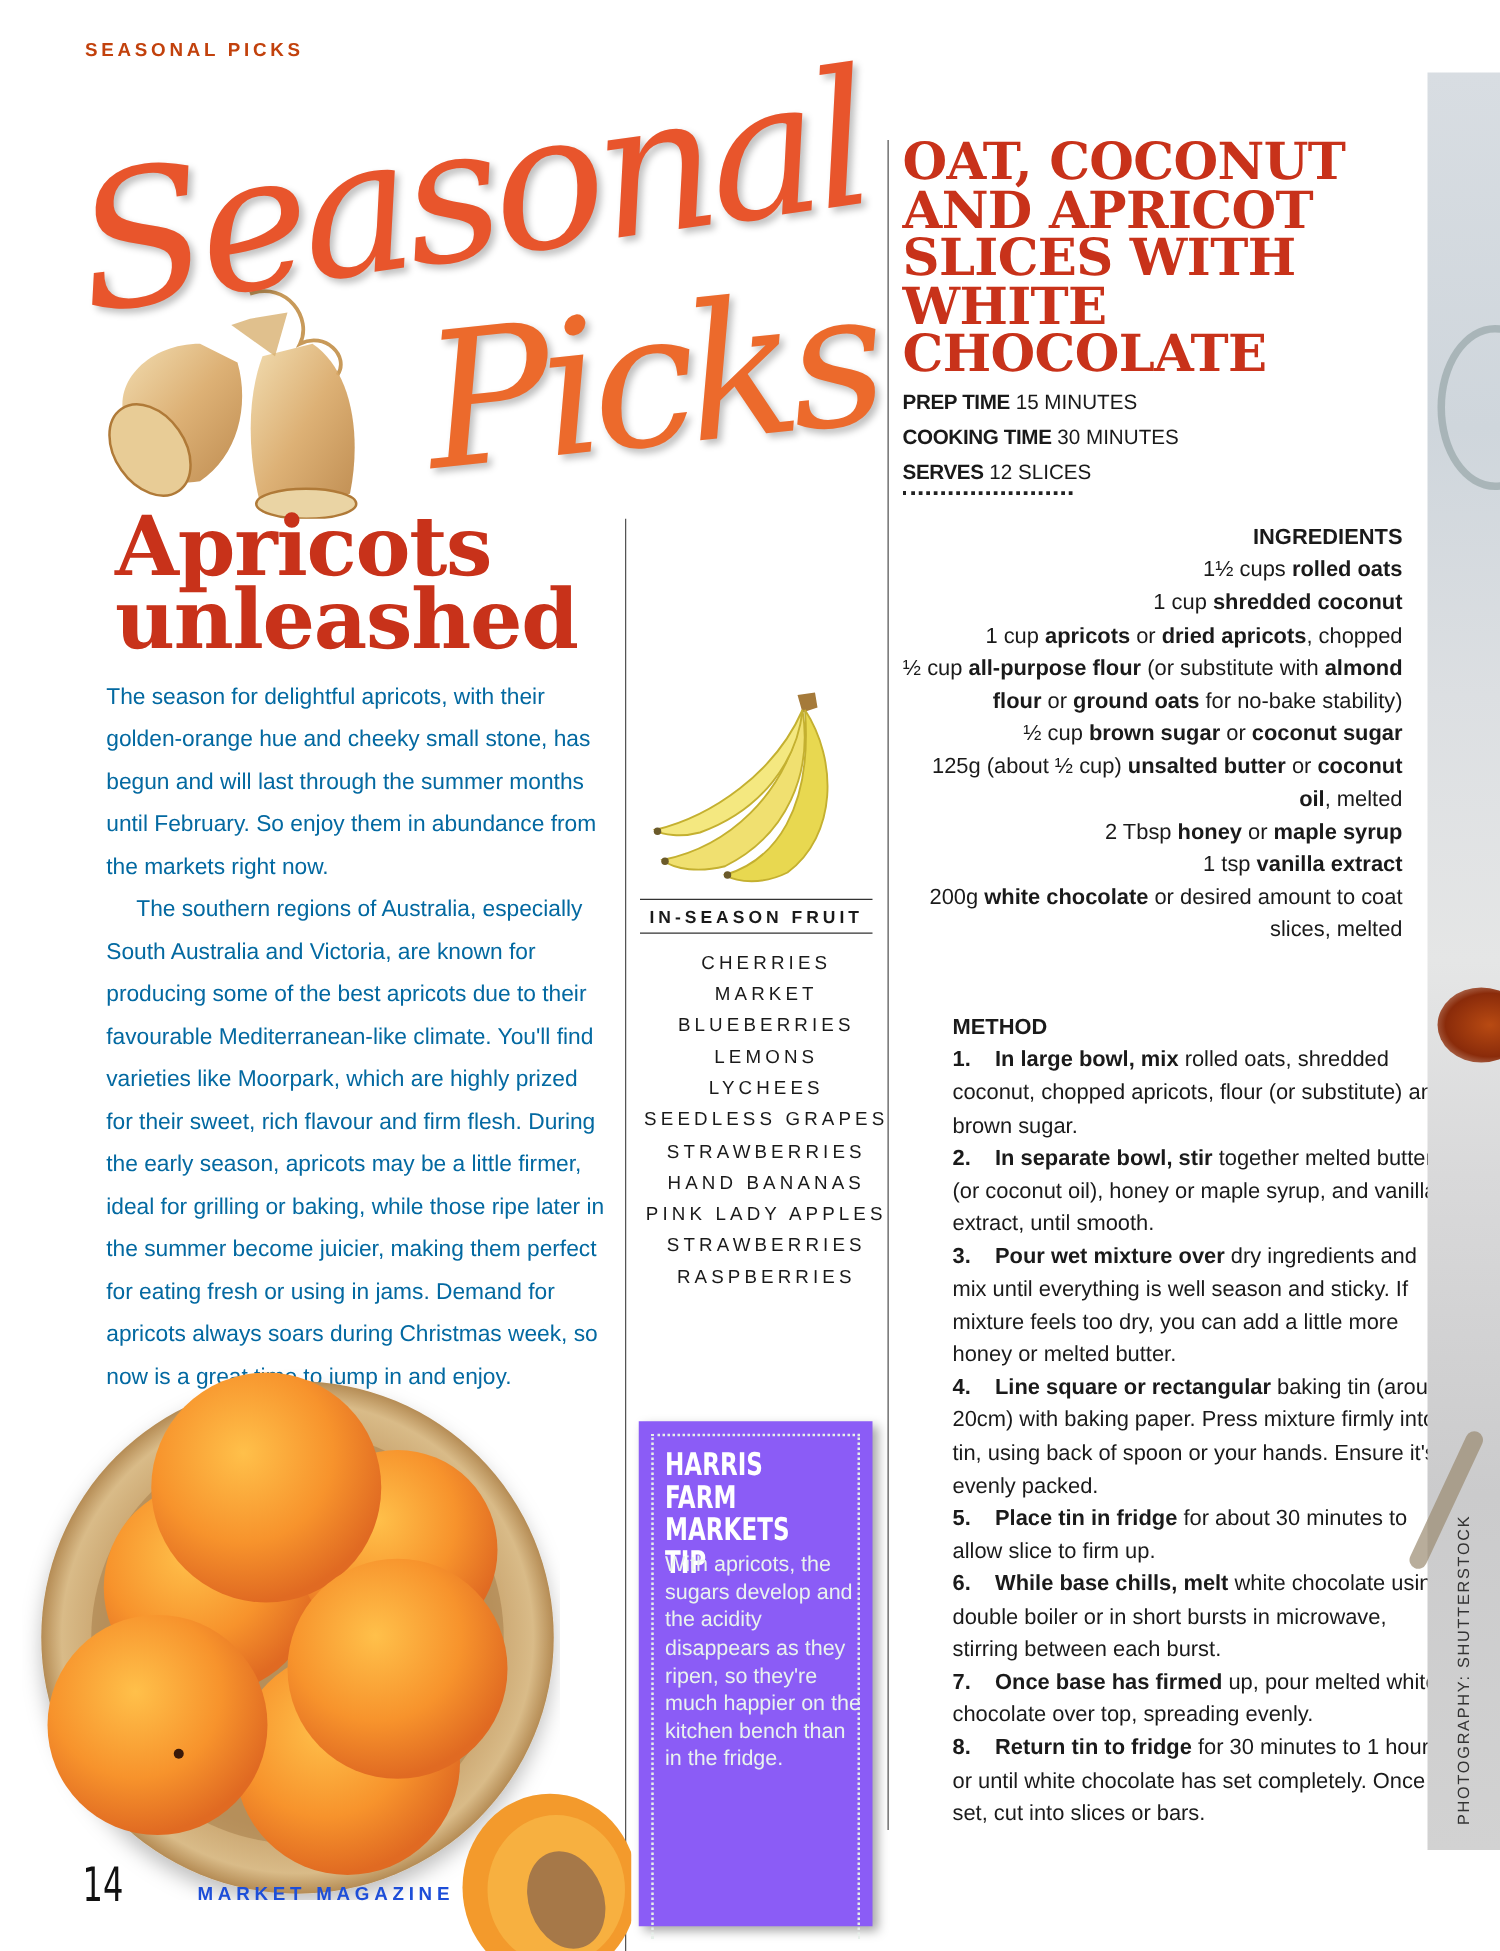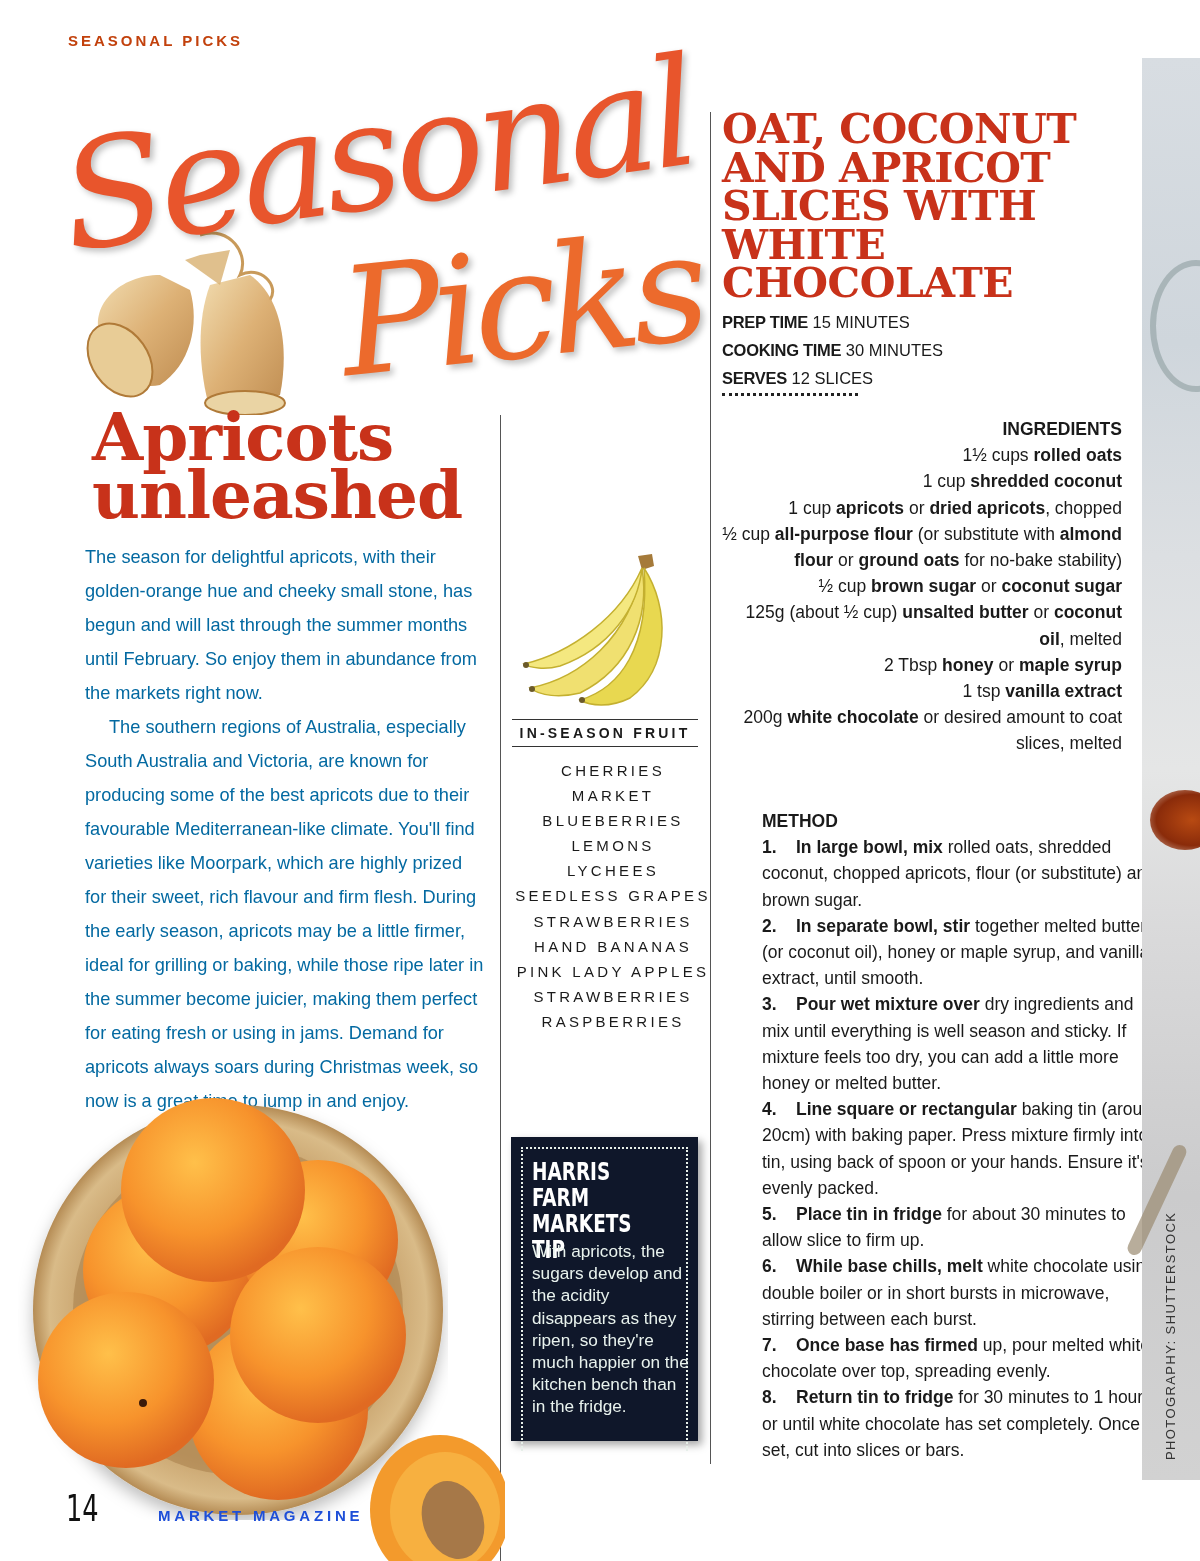--- a/index.html
+++ b/index.html
@@ -32,21 +32,21 @@
   .vline { background:#555; width:1px; }
 
   
   .banana { left:520px; top:548px; width:170px; height:162px; }
   .fruit-heading { left:512px; top:719px; width:186px; border-top:1.5px solid #333; border-bottom:1.5px solid #333;
                    text-align:center; font-size:14px; font-weight:bold; letter-spacing:3.2px; padding:5px 0 5px; }
   .fruit-list { left:513px; top:758px; width:200px; text-align:center; list-style:none; margin:0; padding:0; }
   .fruit-list li { font-size:15px; letter-spacing:3.3px; line-height:25.1px; color:#1a1a1a; }
 
   
-  .tip-box { left:511px; top:1137px; width:187px; height:304px; background:#0f172a;
+  .tip-box { left:511px; top:1137px; width:187px; height:404px; background:#8b5cf6;
              box-shadow:4px 4px 8px rgba(0,0,0,0.35); }
   .tip-inner { position:absolute; left:10px; top:10px; right:10px; bottom:-10px; border:2px dotted #e6efe9; border-bottom:none; }
   .tip-title { position:absolute; left:21px; top:22px; width:160px; color:#fff; font-family:"DejaVu Sans Condensed","DejaVu Sans", sans-serif;
                font-weight:bold; font-size:25px; line-height:26px; letter-spacing:0px; transform:scaleX(0.82); transform-origin:left top; }
   .tip-text { position:absolute; left:21px; top:103px; width:160px; color:#e9f3ee; font-size:17.2px; line-height:22.2px; }
 
   
   .recipe-title { left:722px; top:110px; width:380px; font-family:"DejaVu Serif", serif; font-weight:bold; color:#c8321a;
                   font-size:41px; line-height:38.5px; letter-spacing:-0.5px; }
   .meta { left:722px; top:308px; font-size:16.5px; line-height:28px; color:#1a1a1a; }

